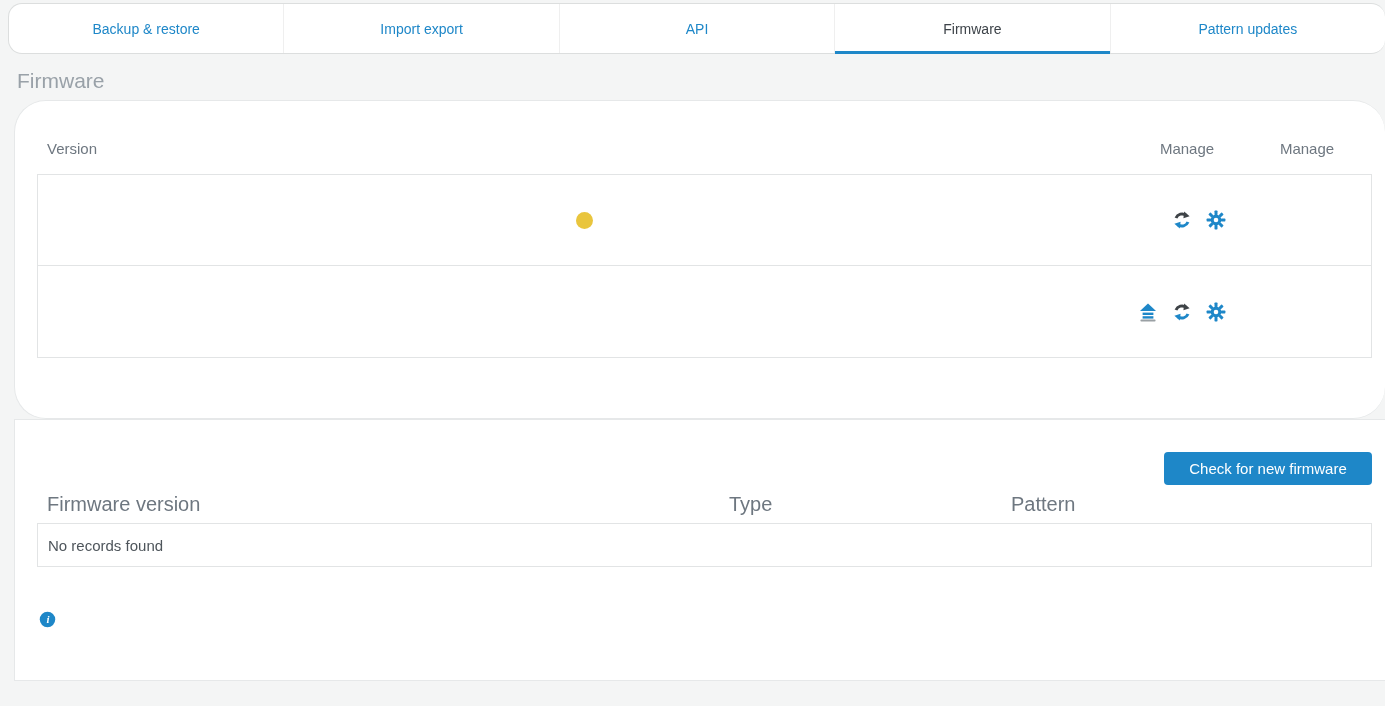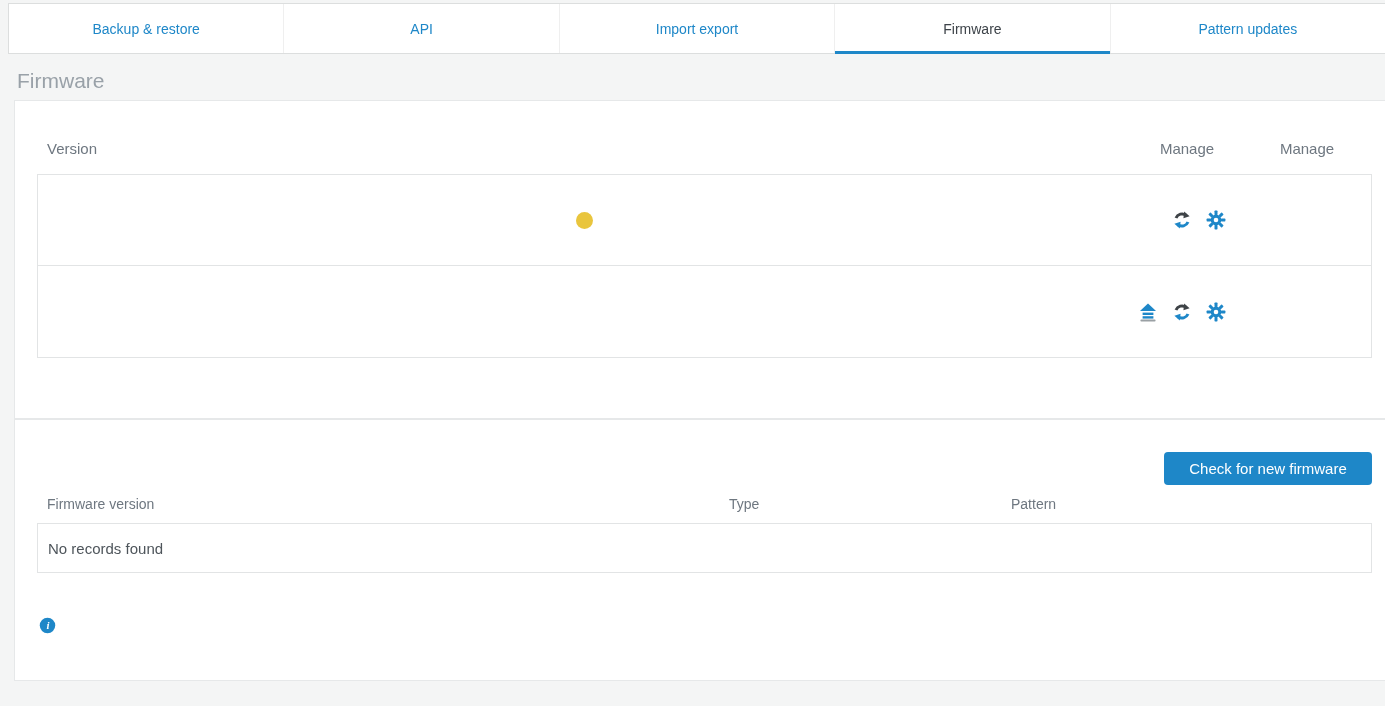--- a/index.html
+++ b/index.html
@@ -14,20 +14,21 @@
 
   
   .tabbar {
     margin:3px 0 0 8px;
     height:51px;
     background:#fff;
     border-top:1px solid #dcdede;
     border-bottom:1px solid #dcdede;
     border-left:1px solid #dcdede;
     display:flex;
+    border-radius:14px;
   }
   .tab {
     flex:1;
     display:flex; align-items:center; justify-content:center;
     font-size:14px; color:#1e87c8; cursor:pointer;
     position:relative;
     border-left:1px solid #efefef;
   }
   .tab:first-child { border-left:none; }
   .tab.active { color:#3d4349; }
@@ -44,21 +45,21 @@
   }
   .section-title.second { margin-top:20px; margin-bottom:8px; }
 
   
   .card {
     margin-left:14px;
     background:#fff;
     border:1px solid #e6e8e9;
     border-right:none;
   }
-  .card1 { padding:38px 13px 60px 22px; }
+  .card1 { padding:38px 13px 60px 22px;border-radius:32px; }
   .card2 { padding:32px 13px 40px 22px; min-height:262px; }
 
   
   .grid1 { display:grid; grid-template-columns:1fr 110px 130px; }
   .thead { color:#6e7780; font-size:15px; line-height:19px; margin-bottom:16px; }
   .th-pad { padding-left:10px; }
   .th-center { text-align:center; }
   .tbl { border:1px solid #e2e4e5; background:#fff; }
   .trow { height:91px; align-items:center; border-bottom:1px solid #e2e4e5; }
   .trow:last-child { border-bottom:none; }
@@ -74,43 +75,43 @@
   
   .btn-row { display:flex; justify-content:flex-end; margin-bottom:10px; }
   .btn-primary {
     width:208px; height:33px;
     background:#1e87c8; color:#fff;
     border:none; border-radius:4px;
     font-size:15px; font-family:"Liberation Sans", sans-serif;
     cursor:pointer;
   }
   .grid2 { display:grid; grid-template-columns:692px 282px 1fr; }
-  .thead2 { color:#6e7780; font-size:14px; line-height:18px; margin-bottom:10px; }
+  .thead2 { color:#6e7780; font-size:20px; line-height:18px; margin-bottom:10px; }
   .empty-box {
-    border:1px solid #e2e4e5; height:50px;
+    border:1px solid #e2e4e5; height:44px;
     display:flex; align-items:center;
     padding-left:10px;
     font-size:15px; color:#4e555b;
   }
   .note {
     margin-top:44px; margin-left:2px;
     display:flex; align-items:center; gap:9px;
     font-size:15px; color:#4e555b;
   }
   .note svg { flex:0 0 auto; display:block; }
 </style>
 </head>
 <body>
 
 <div id="app">
 
   <nav class="tabbar">
     <div class="tab">Backup &amp; restore</div>
+    <div class="tab">Import export</div>
     <div class="tab">API</div>
-    <div class="tab">Import export</div>
     <div class="tab active">Firmware</div>
     <div class="tab">Pattern updates</div>
   </nav>
 
   <h2 class="section-title">Firmware</h2>
 
   <section class="card card1">
     <div class="thead grid1">
       <div class="th-pad">Version</div>
       <div class="th-center">Manage</div>

